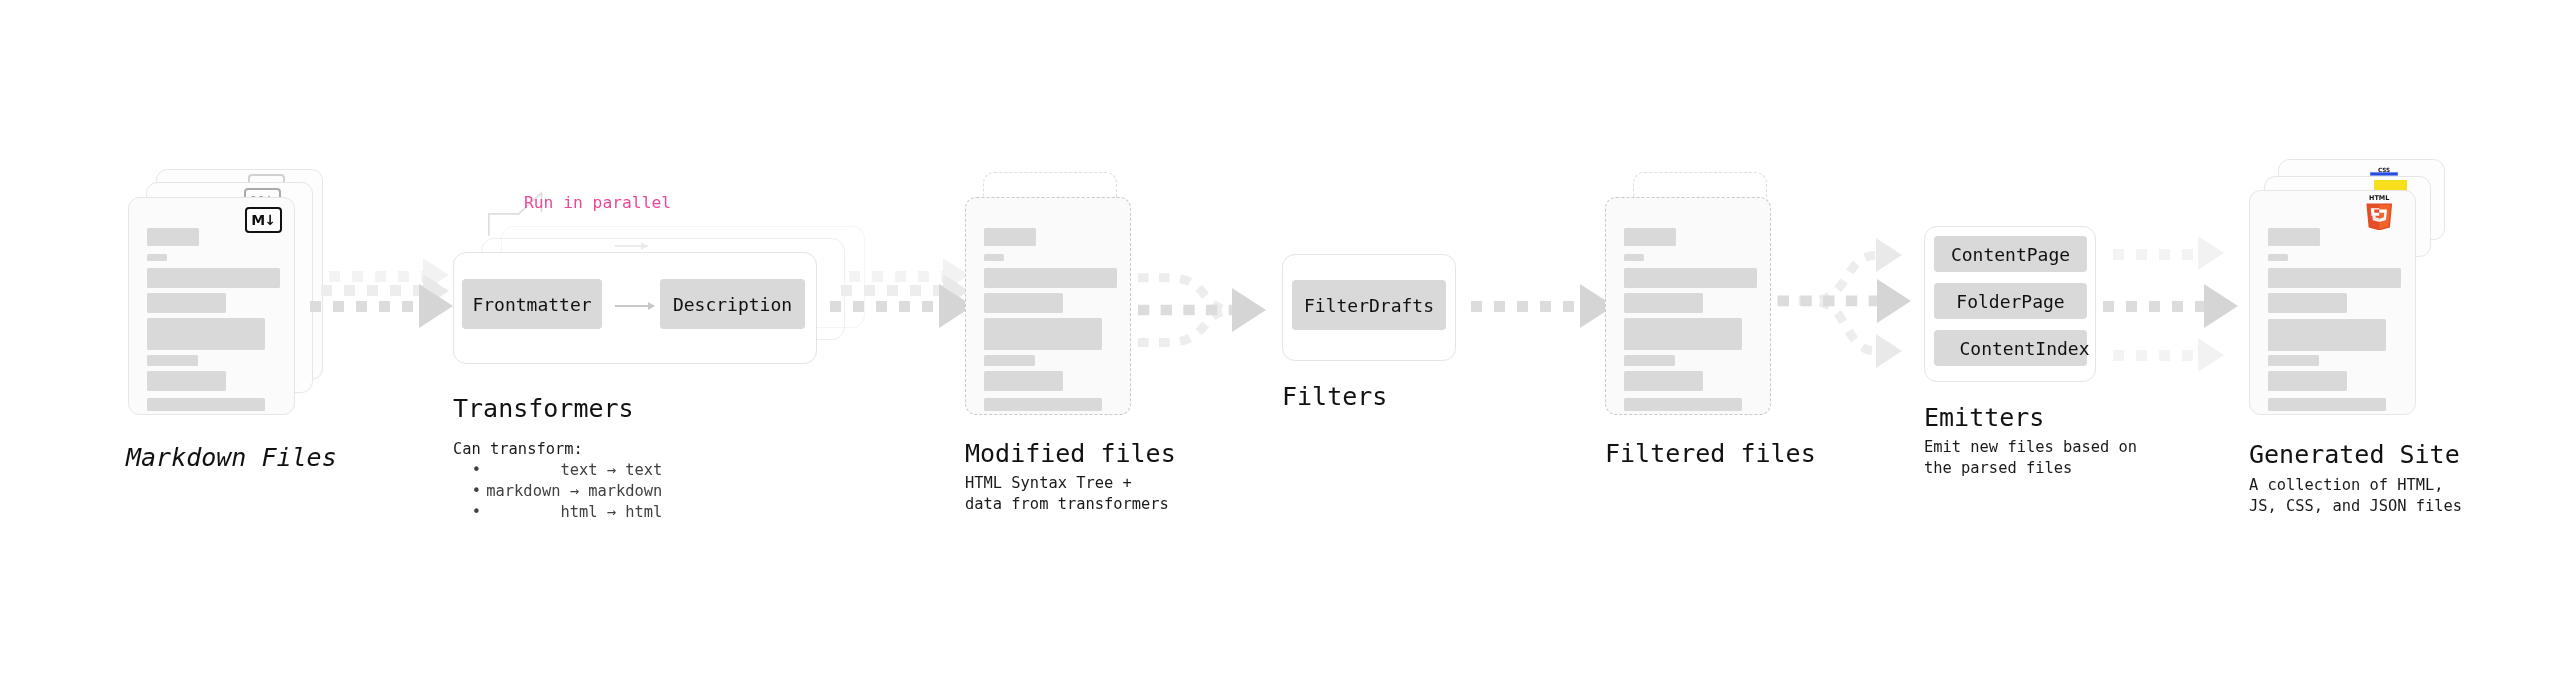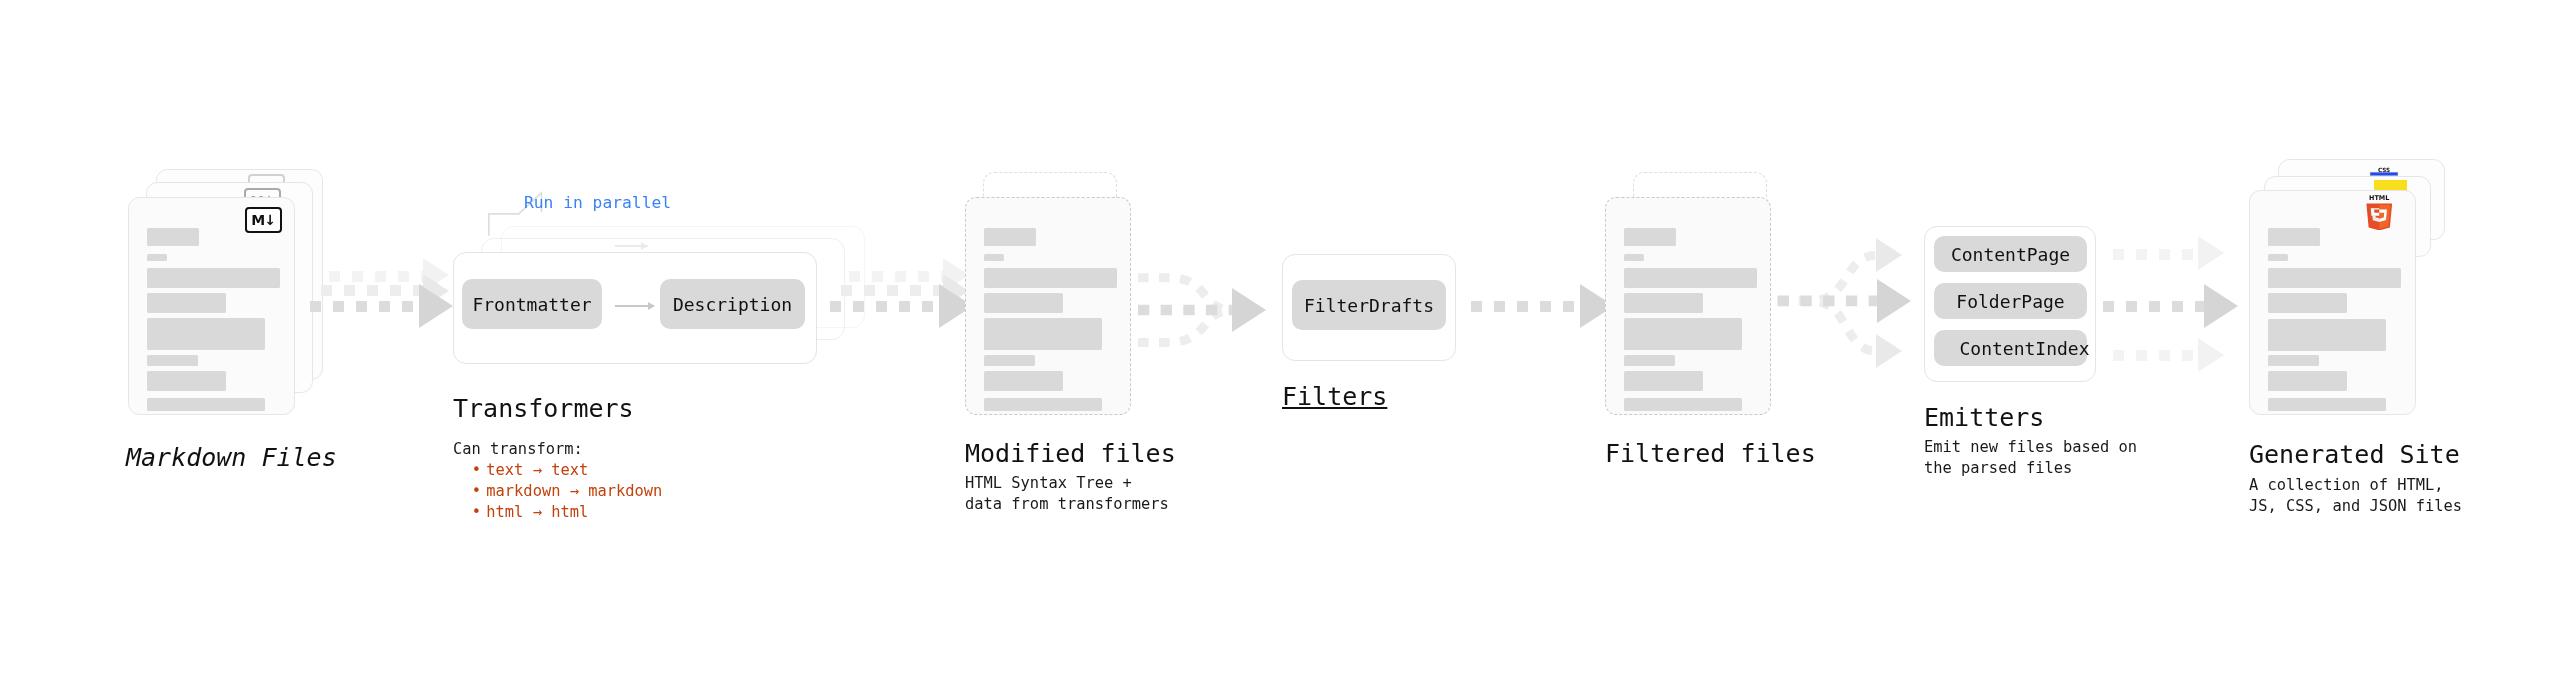--- a/index.html
+++ b/index.html
@@ -40,54 +40,54 @@
   .css-badge{position:absolute;width:28px;height:11.4px;}
 
   
   .title{
     position:absolute;
     font-size:25px;letter-spacing:0px;white-space:nowrap;color:#111;
   }
   .sub{
     position:absolute;font-size:15.4px;line-height:21px;color:#1a1a1a;white-space:pre;
   }
-  .sub-list{position:absolute;font-size:15.4px;line-height:21px;color:#c2410c;}
+  .sub-list{position:absolute;font-size:15.4px;line-height:21px;color:#404040;text-align:right;}
   .sub-list ul{margin:0;padding:0 0 0 16.3px;list-style:none;}
   .sub-list li{position:relative;white-space:nowrap;}
   .sub-list li:before{content:"\2022";position:absolute;left:-14.6px;}
 
   
   .group-box{
     position:absolute;border:1.6px solid #e4e4e4;border-radius:13px;background:#ffffff;
     box-sizing:border-box;
   }
   .group-box.g1{border-color:#efefef;background:transparent;}
   .group-box.g2{border-color:#f5f5f5;background:transparent;}
   .pill{
-    position:absolute;background:#d9d9d9;border-radius:10px;
+    position:absolute;background:#d9d9d9;border-radius:4px;
     display:flex;align-items:center;justify-content:center;
     font-size:18px;color:#111;white-space:nowrap;box-sizing:border-box;
   }
   .pill.f1{background:#e4e4e4;opacity:.75;}
   .pill.f2{background:#ececec;opacity:.6;}
 
   
   .mini-arrow{position:absolute;height:1.6px;background:#c8c8c8;}
   .mini-arrow:after{
     content:"";position:absolute;right:-0.8px;top:-3.3px;
     border-left:7.3px solid #c8c8c8;border-top:4.1px solid transparent;border-bottom:4.1px solid transparent;
   }
   .mini-arrow.f1{background:#e0e0e0;}
   .mini-arrow.f1:after{border-left-color:#e0e0e0;}
   .mini-arrow.f2{background:#ebebeb;}
   .mini-arrow.f2:after{border-left-color:#ebebeb;}
 
   
   .callout-label{
-    position:absolute;font-size:16.3px;color:#3b82f6;white-space:nowrap;
+    position:absolute;font-size:16.3px;color:#ec4899;white-space:nowrap;
   }
 
   
   .conn{position:absolute;}
   .dashline{
     position:absolute;height:10.6px;
     background-image:linear-gradient(to right,#dcdcdc 0 11.4px,transparent 11.4px 23px);
     background-size:23px 10.6px;background-repeat:repeat-x;
   }
   .dashline.dim{background-image:linear-gradient(to right,#ededed 0 11.4px,transparent 11.4px 23px);}
@@ -206,21 +206,21 @@
     </svg>
     <div class="head" style="left:1232px;top:288px;"></div>
   </div>
 
   <div>
     <div class="group-box" style="left:1282px;top:254px;width:174px;height:107px;"></div>
     <div class="pill" style="left:1292px;top:280px;width:154px;height:50px;">
       <span>FilterDrafts</span>
     </div>
   </div>
-  <div class="title" style="left:1282px;top:382px;text-decoration:underline;">Filters</div>
+  <div class="title" style="left:1282px;top:382px;">Filters</div>
 
   <div class="conn">
     <div class="dashline" style="left:1471px;top:301px;width:115px;"></div>
     <div class="head" style="left:1580px;top:284px;"></div>
   </div>
 
   <div>
     <div class="doc dashed-ghost" style="left:1633px;top:172px;width:134px;height:81px;"></div>
     <div class="doc dashed" style="left:1605px;top:197px;width:166px;height:218px;">
       <div class="bar" style="left:18px;top:30px;width:52px;height:18px;"></div>

